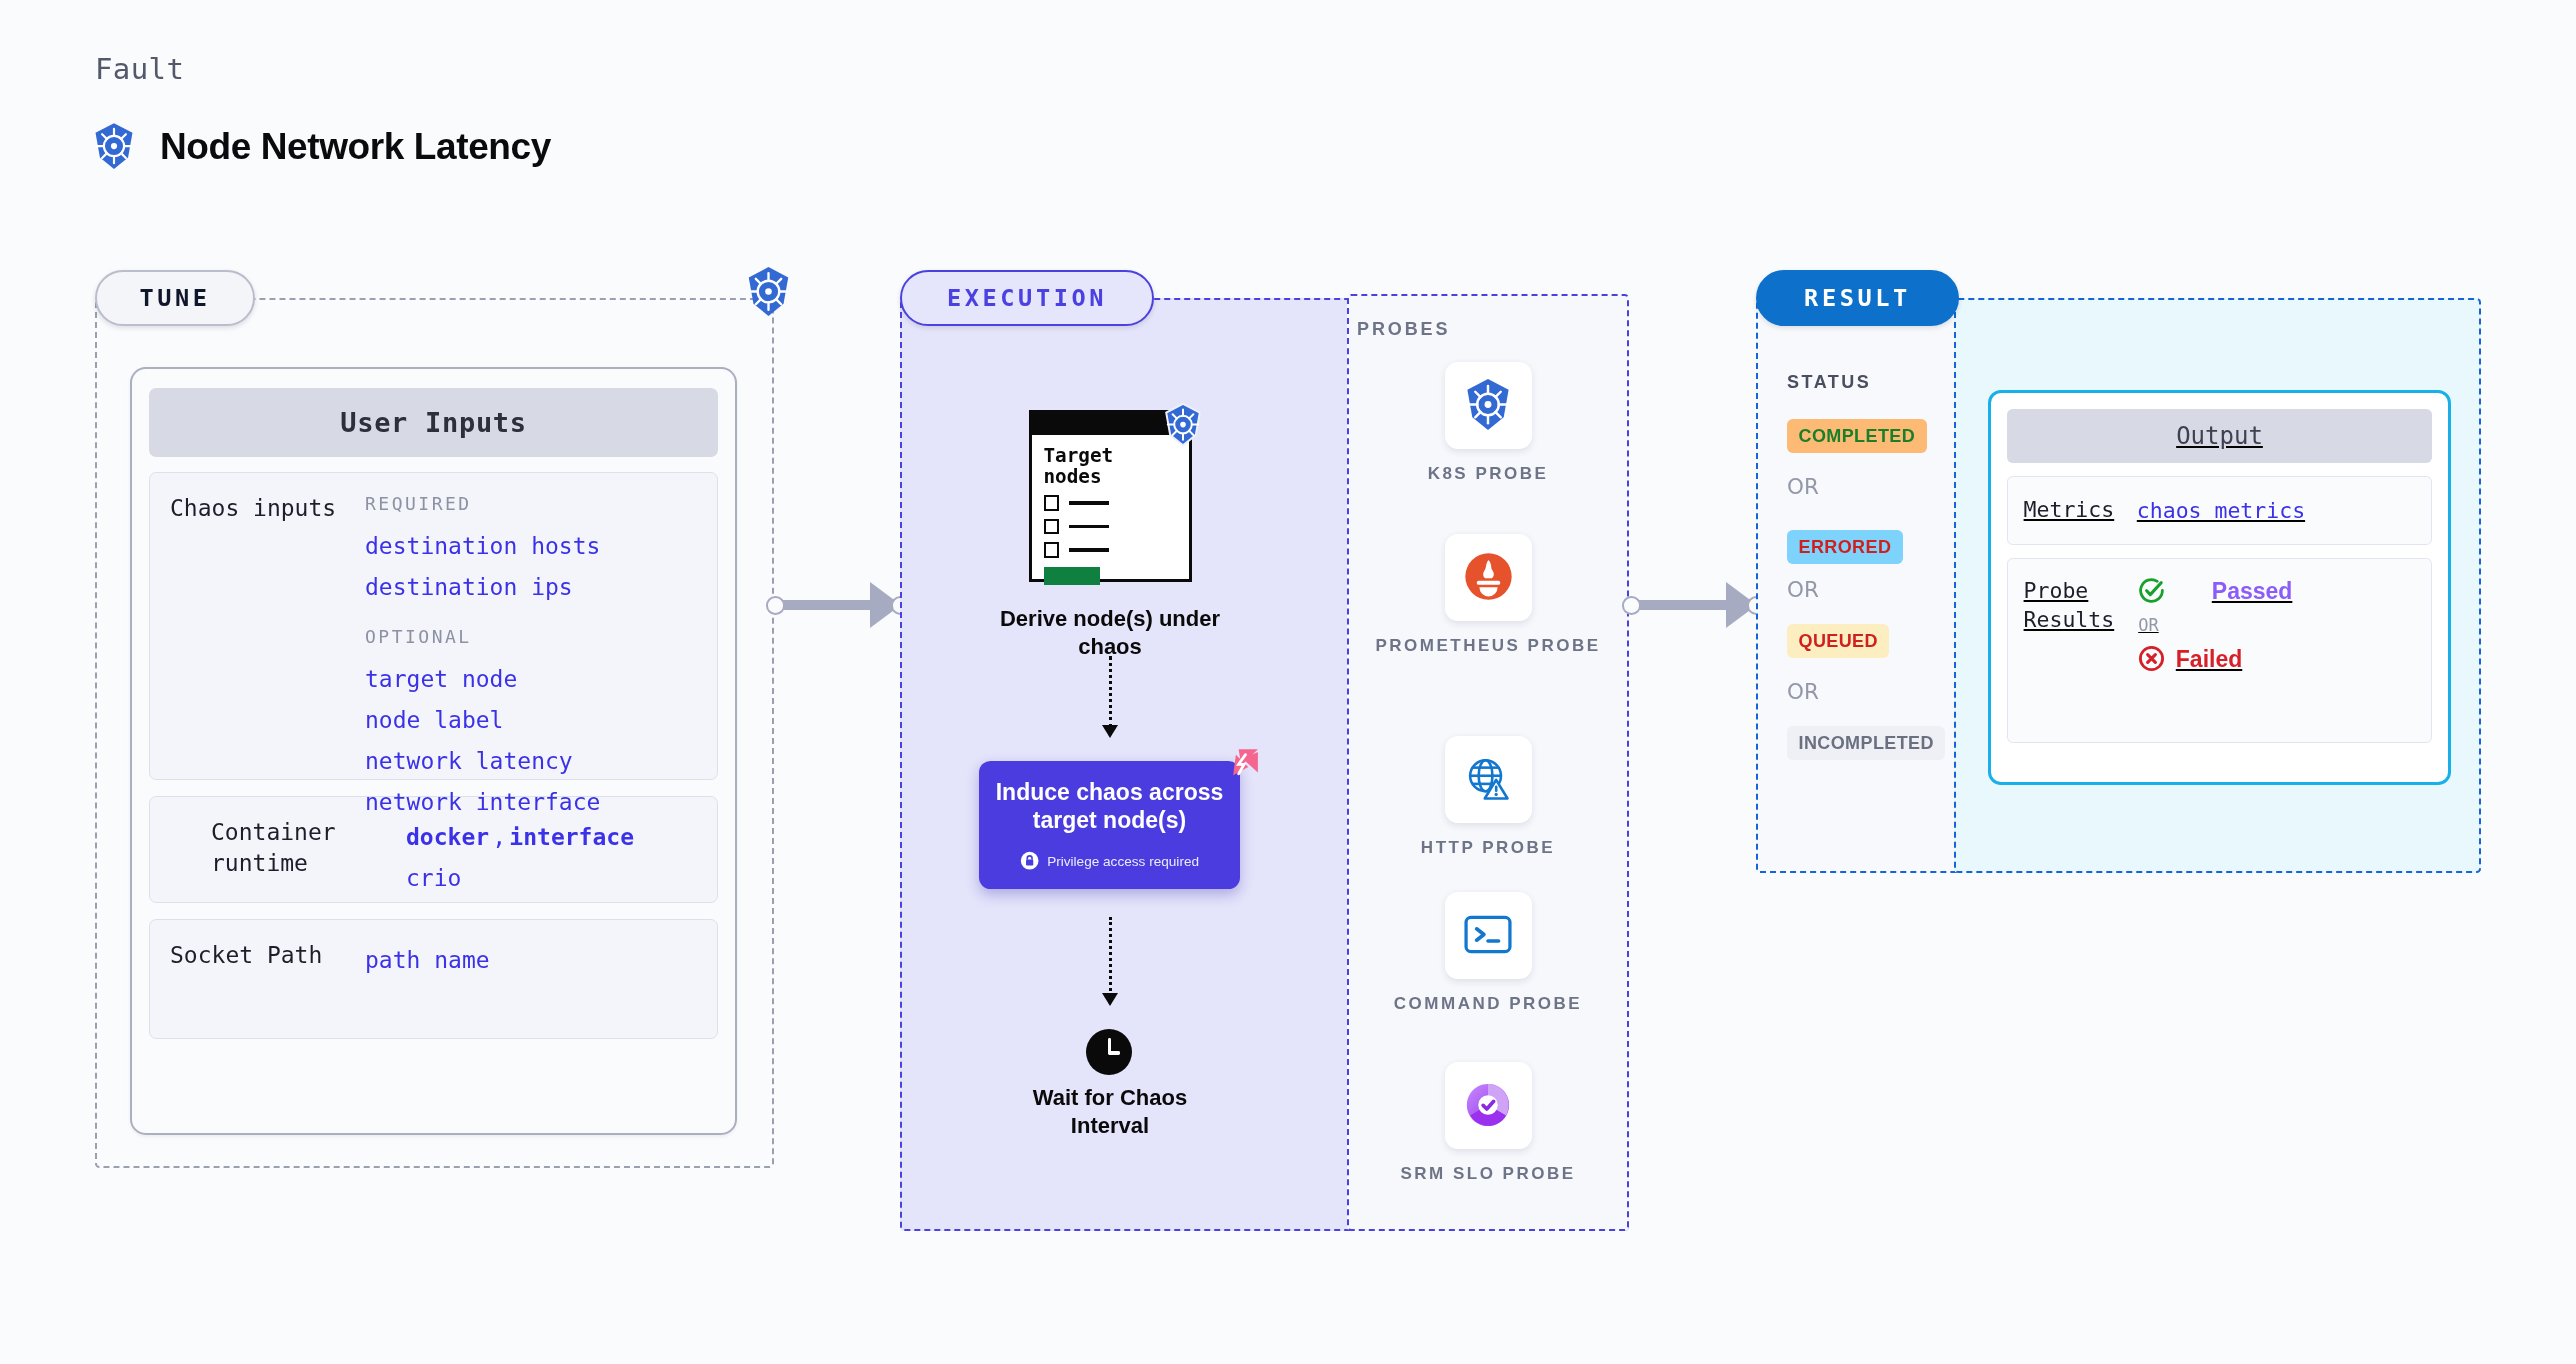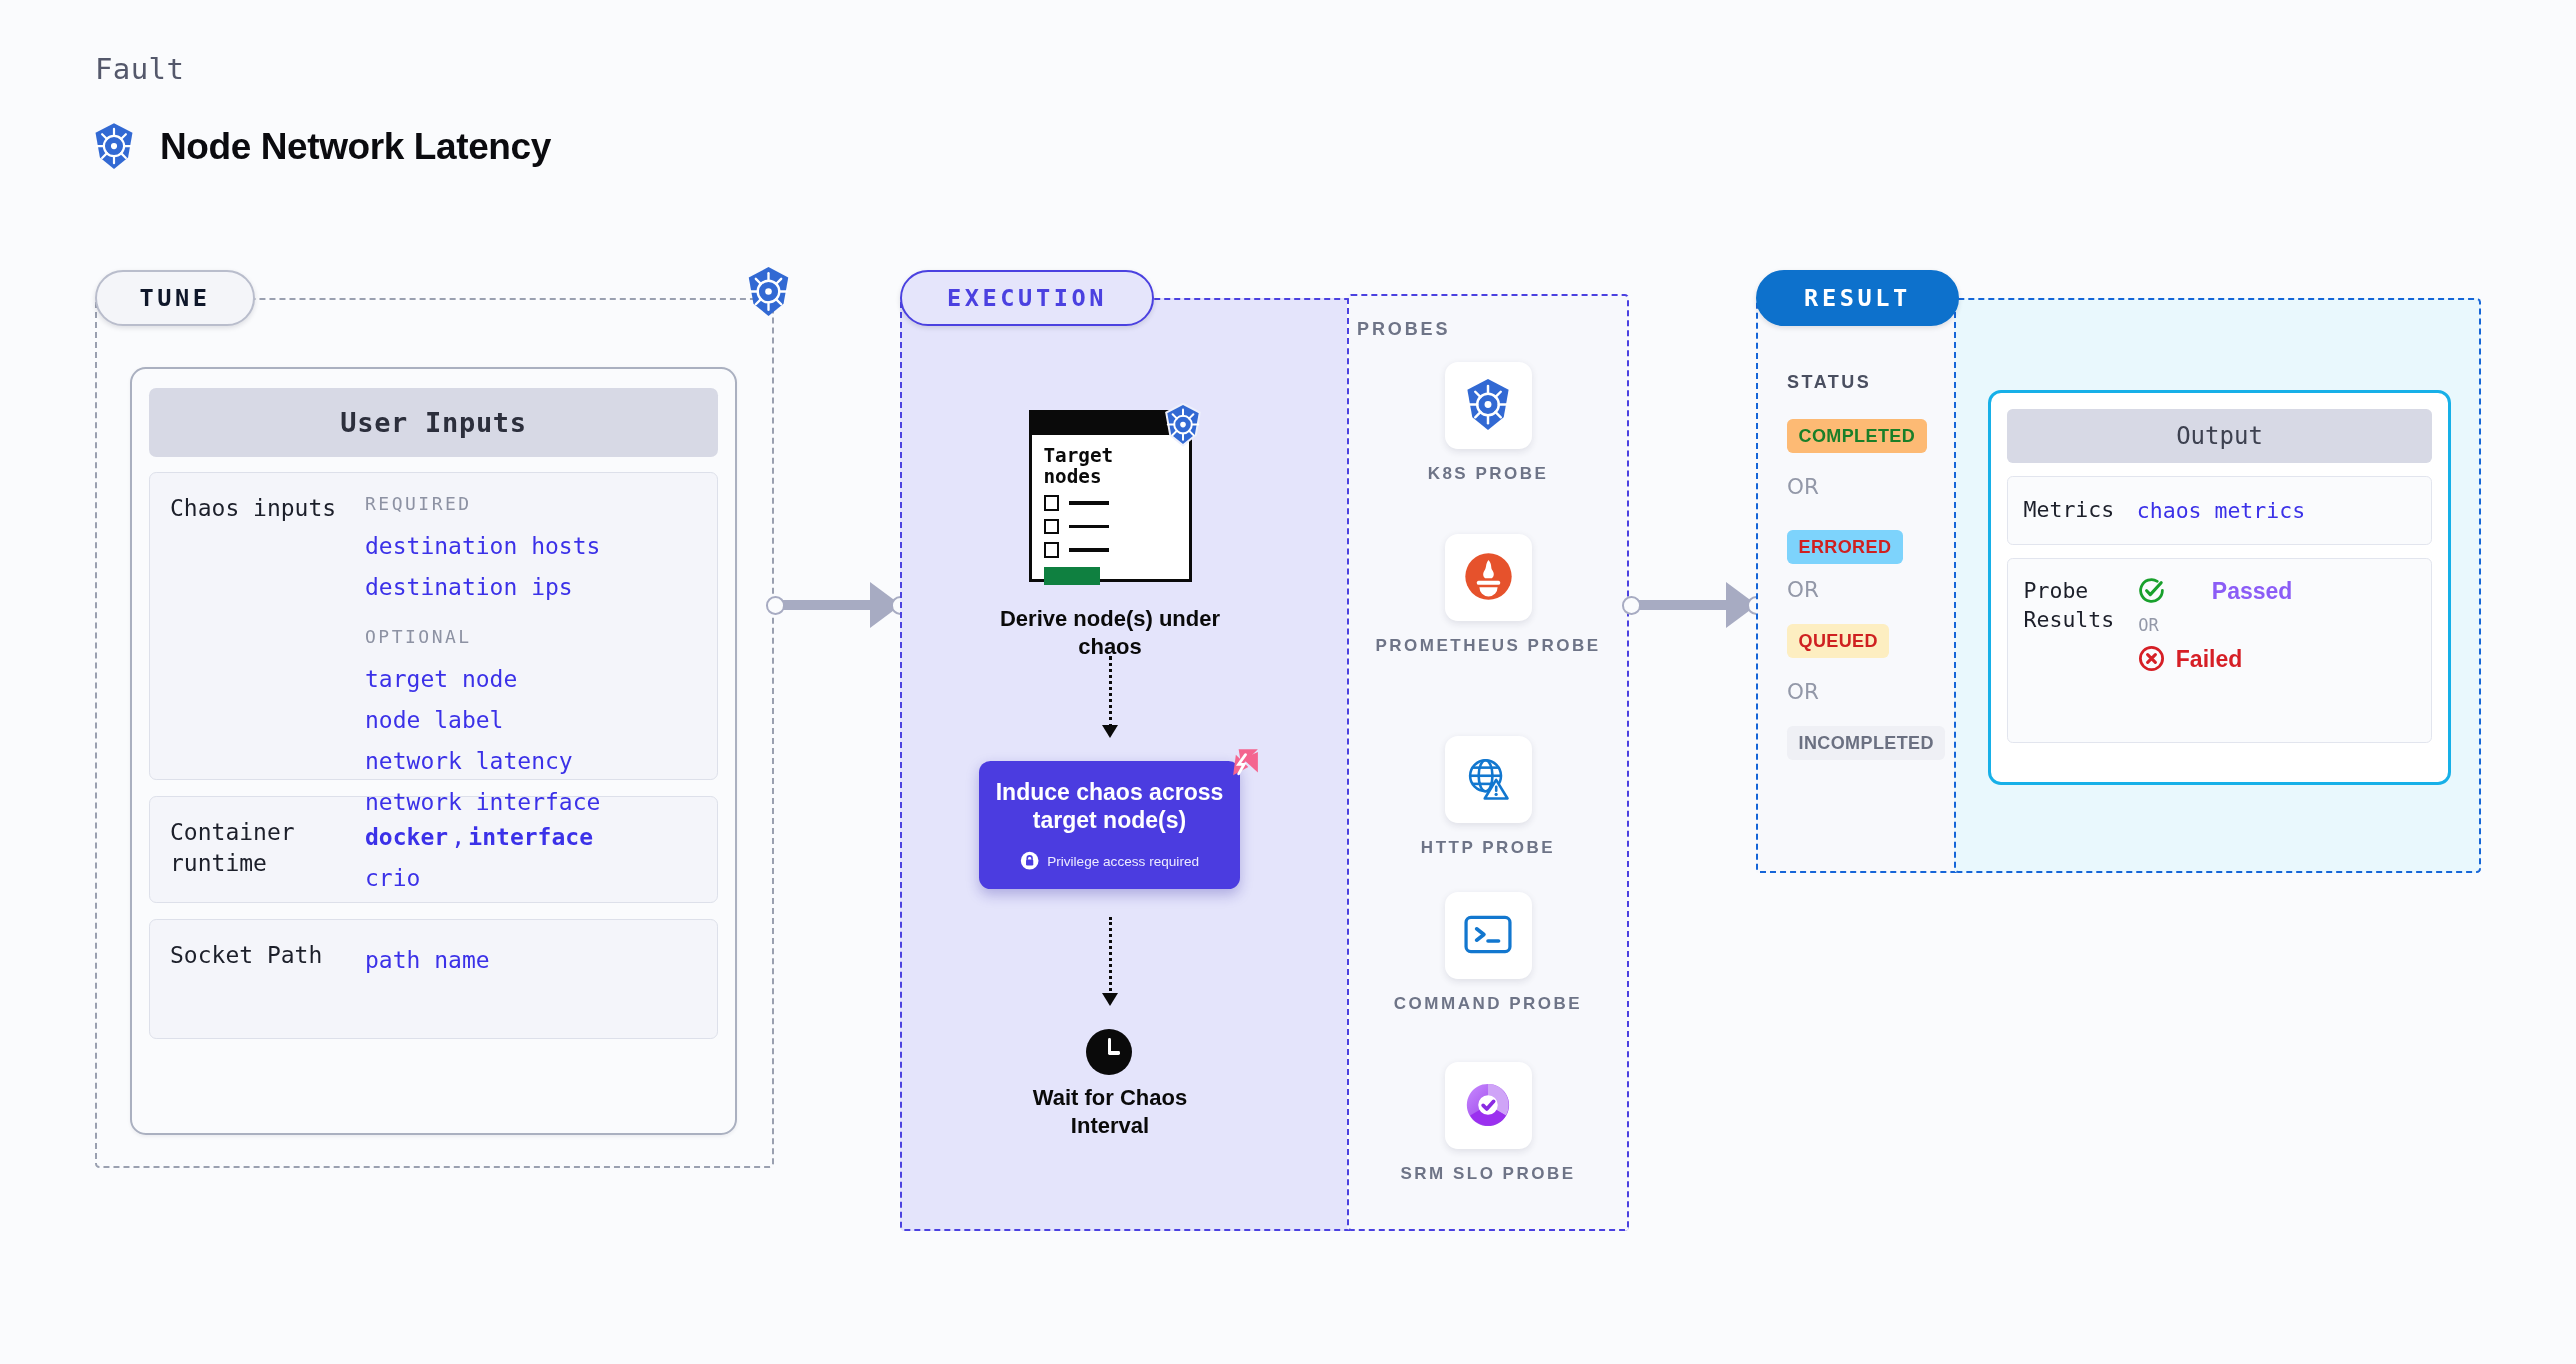--- a/index.html
+++ b/index.html
@@ -170,21 +170,21 @@
     justify-content: center; border-radius: 5.7px; font-size: 18px;
     font-weight: 700; letter-spacing: 0.4px; padding: 0 11.5px; height: 34px;
   }
   .or-text {
     position: absolute; left: 1787px; font-size: 21.5px; color: #9398a8;
     font-family: "DejaVu Sans", sans-serif;
   }
 
   .output-card {
     position: absolute; left: 1988px; top: 390px; width: 463px; height: 395px;
-    background: #fff; border: 3.6px solid #17b0e8; border-radius: 13px;
+    background: #fff; border: 3.6px solid #17b0e8; border-radius: 13px; text-decoration: underline;
   }
   .out-head {
     margin: 15.8px 15.8px 0 15.8px; height: 54px; border-radius: 5.7px; background: #d7d9e5;
     display: flex; align-items: center; justify-content: center;
     font-family: "DejaVu Sans Mono", monospace; font-size: 24px; color: #3d4150;
   }
   .out-box {
     margin: 13px 15.8px 0 15.8px; border: 1.4px solid #e2e5ee; border-radius: 5.7px;
     background: #fafbfd; display: flex; padding: 17px 0;
   }
@@ -269,21 +269,21 @@
         <div class="val">destination hosts</div>
         <div class="val">destination ips</div>
         <div class="grp-title" style="margin-top:18.6px;">OPTIONAL</div>
         <div class="val">target node</div>
         <div class="val">node label</div>
         <div class="val">network latency</div>
         <div class="val">network interface</div>
       </div>
     </div>
 
-    <div class="sub-box" style="height:107px;">
+    <div class="sub-box" style="height:107px;padding-left:41px;">
       <div class="sub-label">Container runtime</div>
       <div class="sub-values">
         <div>
           <span class="val inline">docker</span>
           <span class="comma">,</span>
           <span class="val inline">interface</span>
         </div>
         <div class="val">crio</div>
       </div>
     </div>

